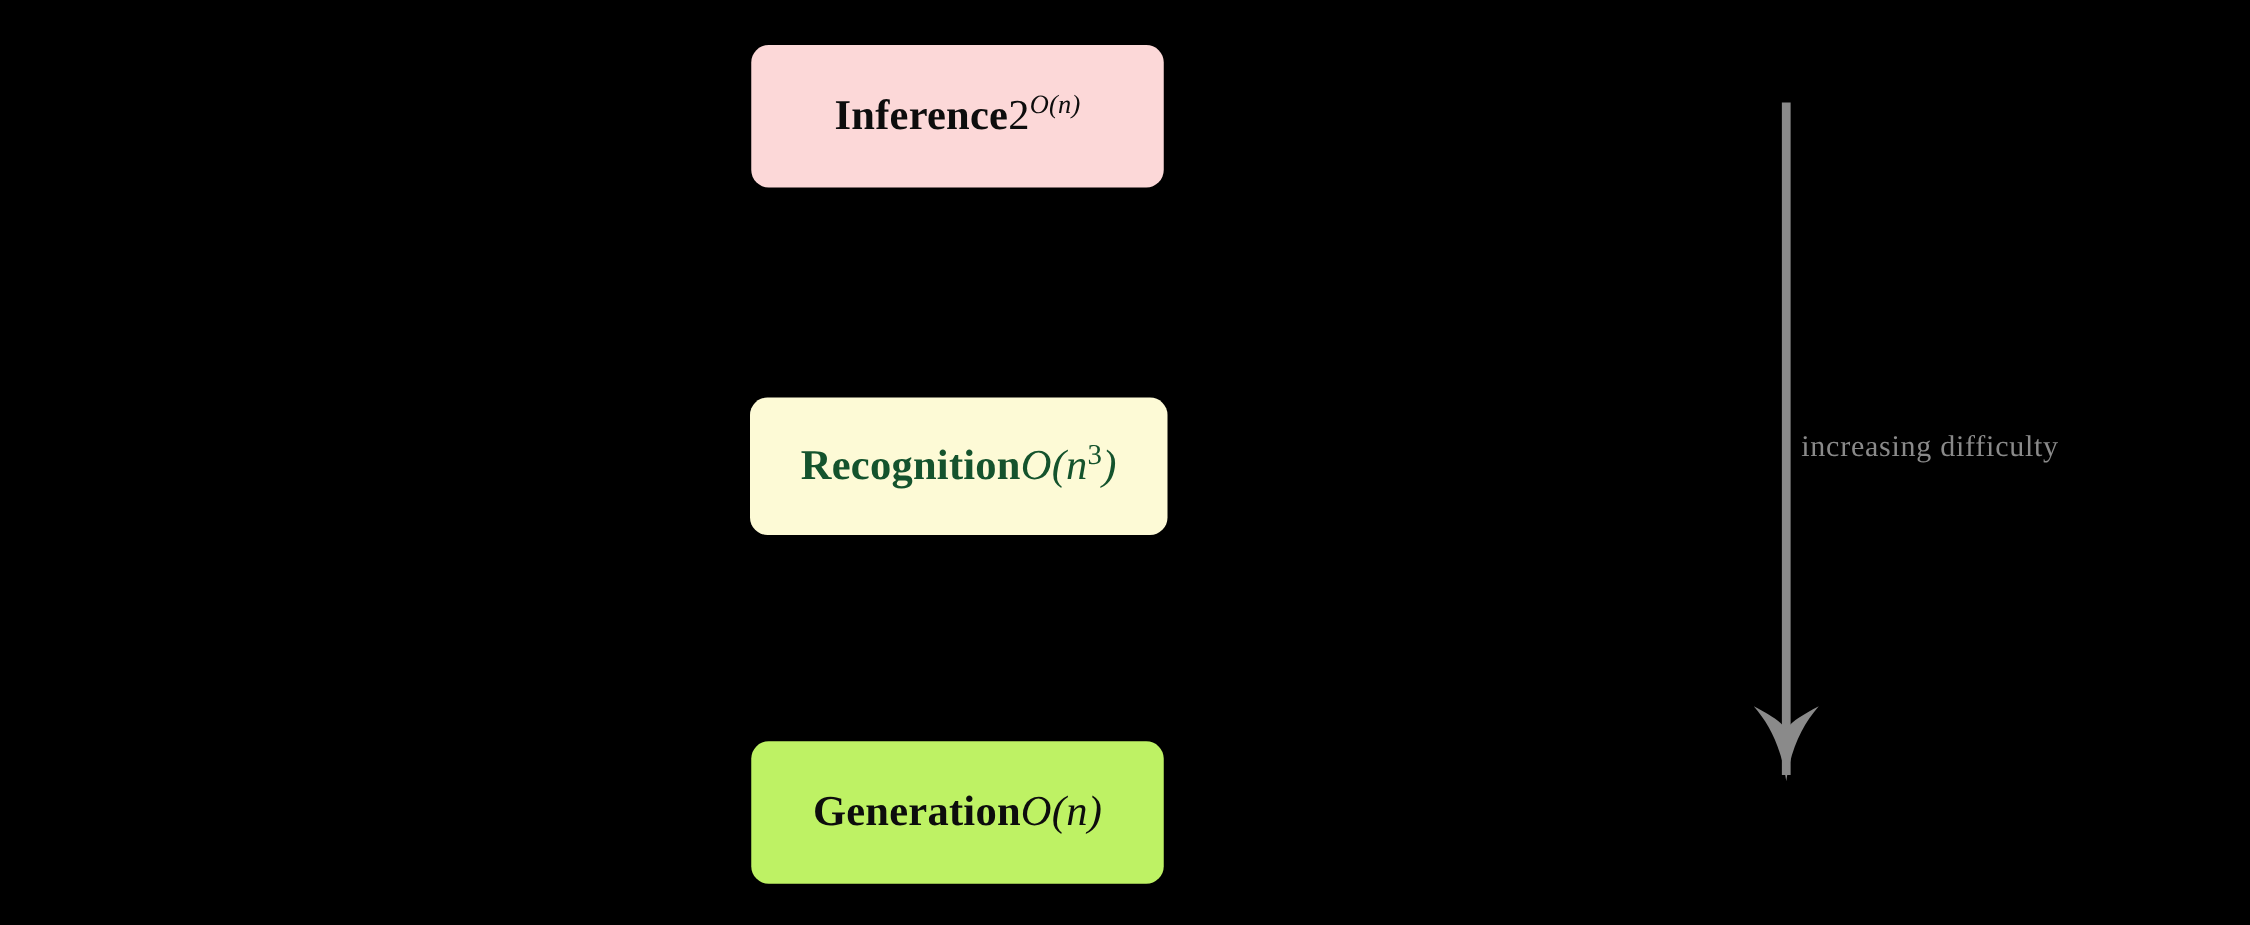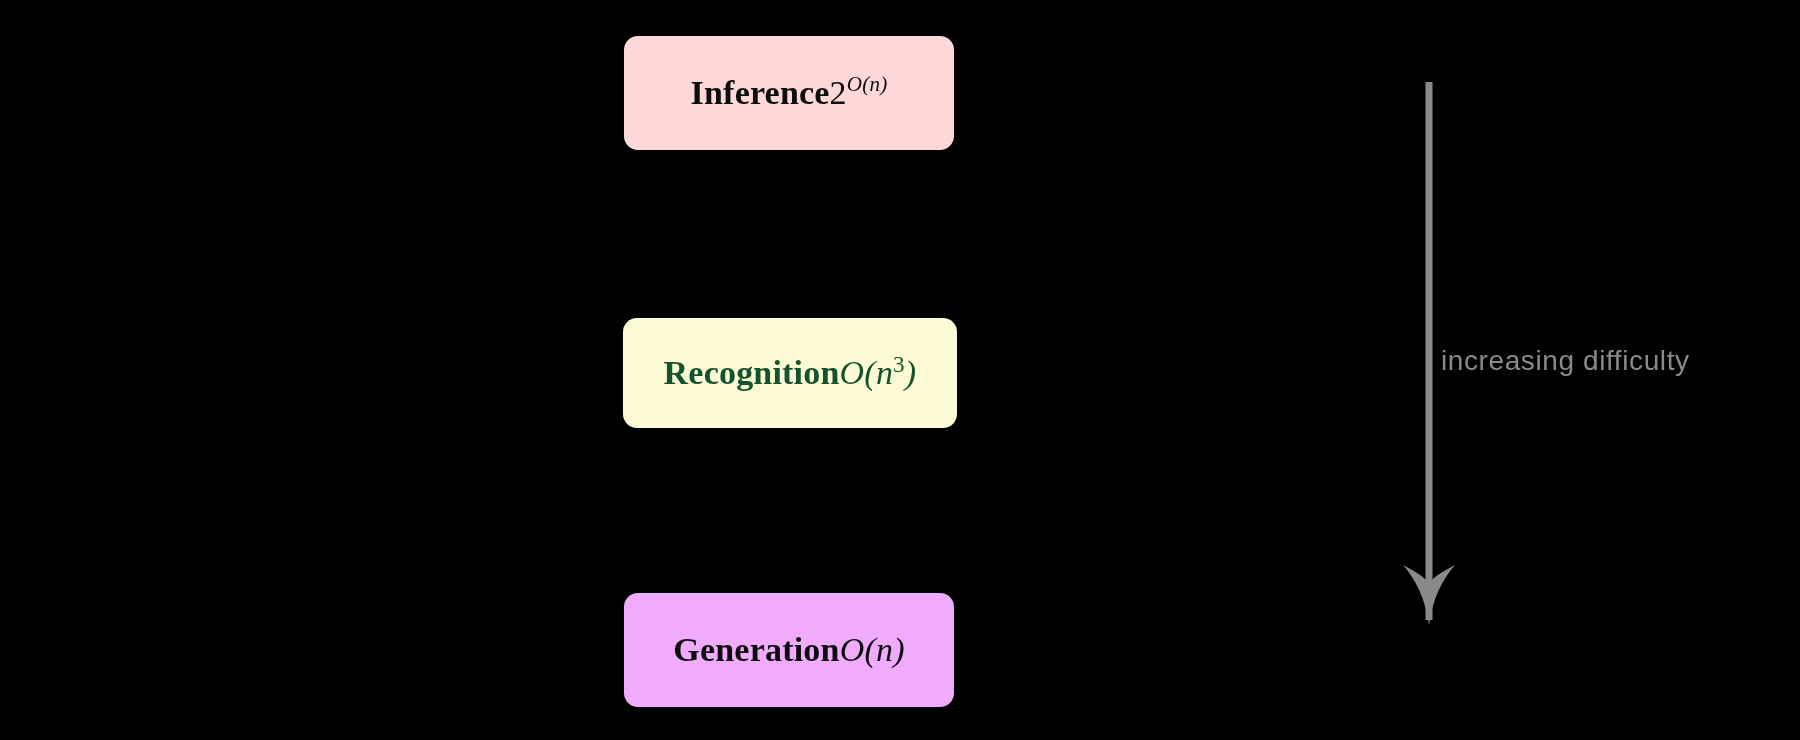--- a/index.html
+++ b/index.html
@@ -18,21 +18,20 @@
 
   
   .task-box {
     position: absolute;
     box-sizing: border-box;
     border-radius: 14px;
     display: flex;
     align-items: center;
     justify-content: center;
     color: #0d0d0d;
-    margin-left: 23px;
   }
   .task-label {
     font-family: "Liberation Serif", "DejaVu Serif", serif;
     font-weight: bold;
     font-size: 34px;
     letter-spacing: 0.2px;
     white-space: nowrap;
     line-height: 1;
     display: inline-flex;
     align-items: baseline;
@@ -76,22 +75,22 @@
     left: 1396px;
     top: 80px;
     width: 80px;
     height: 575px;
     pointer-events: none;
   }
   #difficulty-label {
     position: absolute;
     left: 1441px;
     top: 345px;
-    font-family: Liberation Sans, sans-serif;
-    font-size: 28px;
+    font-family: Liberation Serif, serif;
+    font-size: 24px;
     color: #8a8a8a;
     white-space: nowrap;
     letter-spacing: 0.6px;
   }
 </style>
 </head>
 <body>
 
 <div id="canvas" style="background: rgb(0, 0, 0);">
 
@@ -102,21 +101,21 @@
     </span>
   </div>
 
   <div class="task-box" id="box-recognition" style="background: rgb(253, 250, 214); color: #14532d;">
     <span class="task-label">
       <span>Recognition</span>
         <span class="cplx"><span class="cal-o">O</span><span class="var">(</span><span class="var">n</span><span class="sup-small">3</span><span class="var">)</span></span>
     </span>
   </div>
 
-  <div class="task-box" id="box-generation" style="background: #f0abfc; color: rgb(13, 13, 13);">
+  <div class="task-box" id="box-generation" style="background: #bef264; color: rgb(13, 13, 13);">
     <span class="task-label">
       <span>Generation</span>
         <span class="cplx"><span class="cal-o">O</span><span class="var">(n)</span></span>
     </span>
   </div>
 
   <svg id="difficulty-arrow" viewBox="0 0 80 575">
     <line x1="33" y1="2" x2="33" y2="540" stroke="#8a8a8a" stroke-width="7"></line>
     <path d="M 7 485 C 20 500 29 518 33 545 C 37 518 46 500 59 485 C 46 492 39 496 33 503 C 27 496 20 492 7 485 Z" fill="#8a8a8a"></path>
   </svg>

